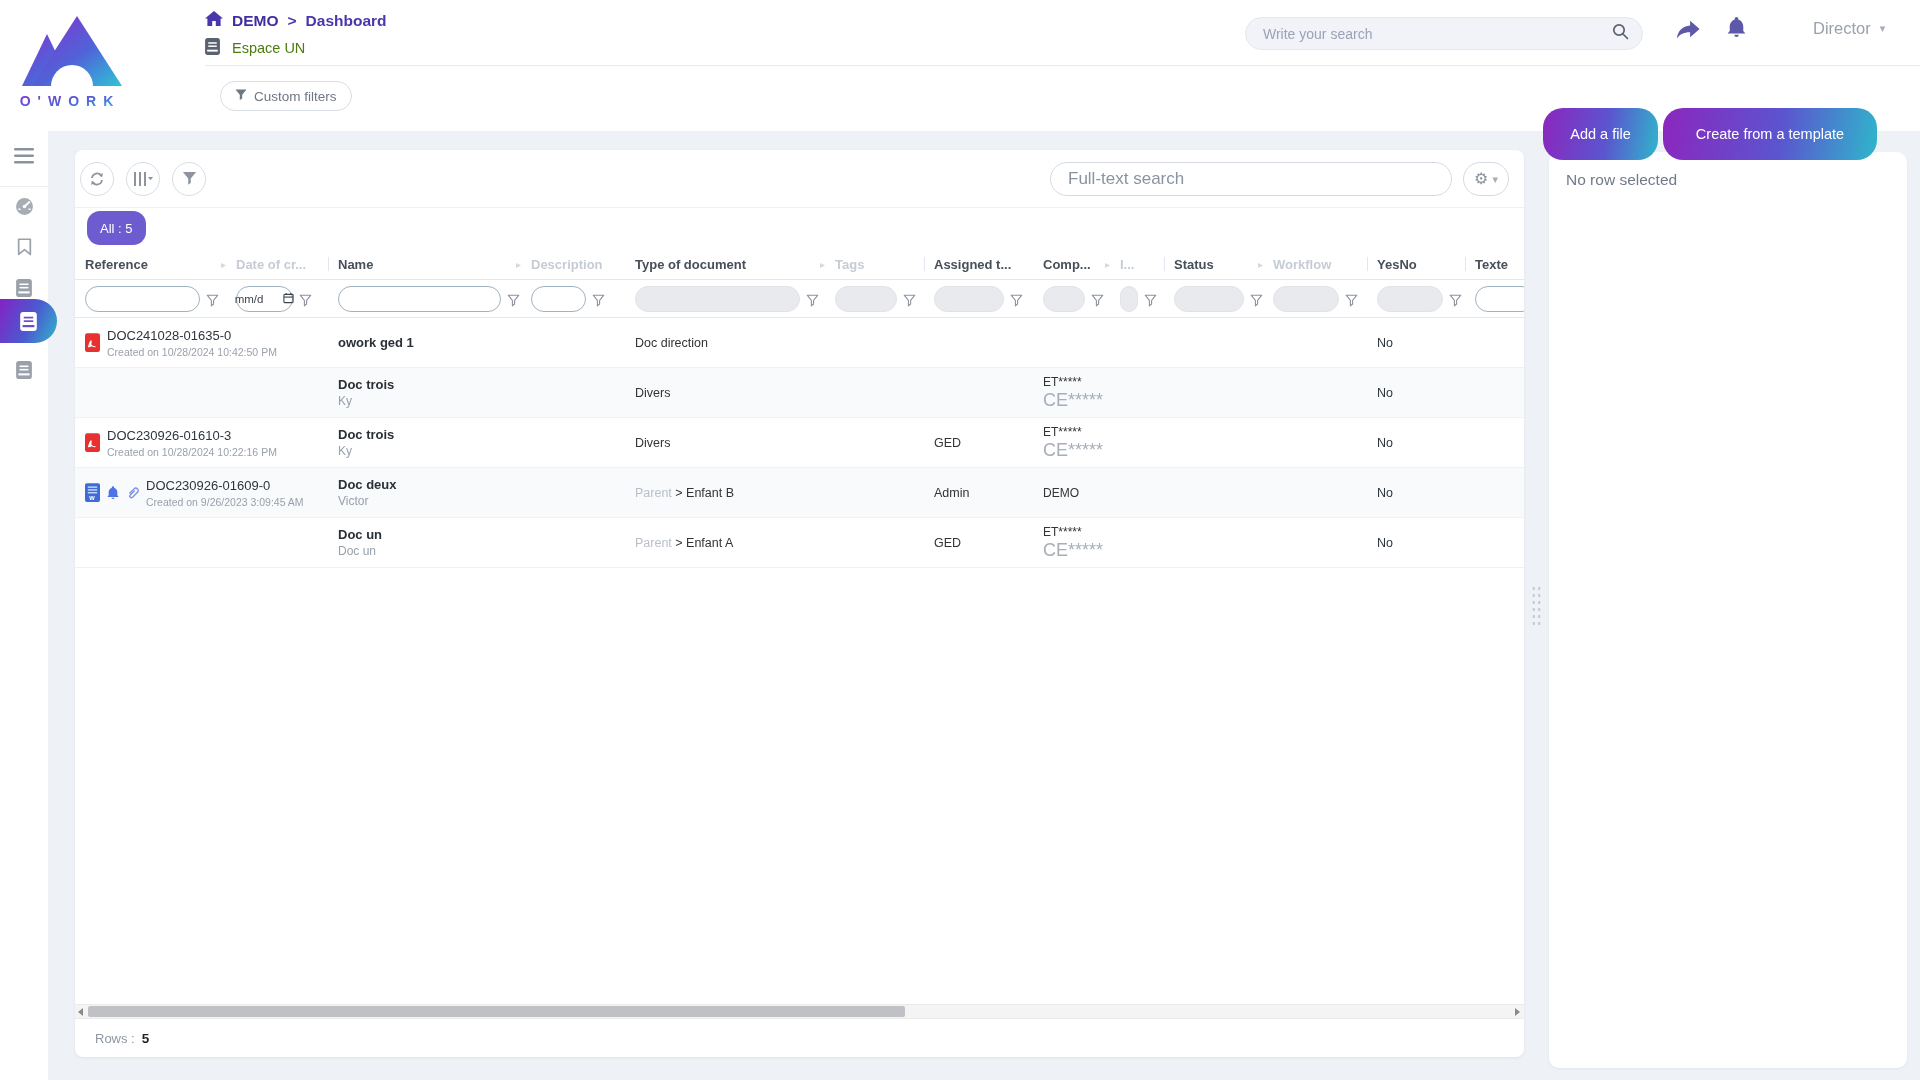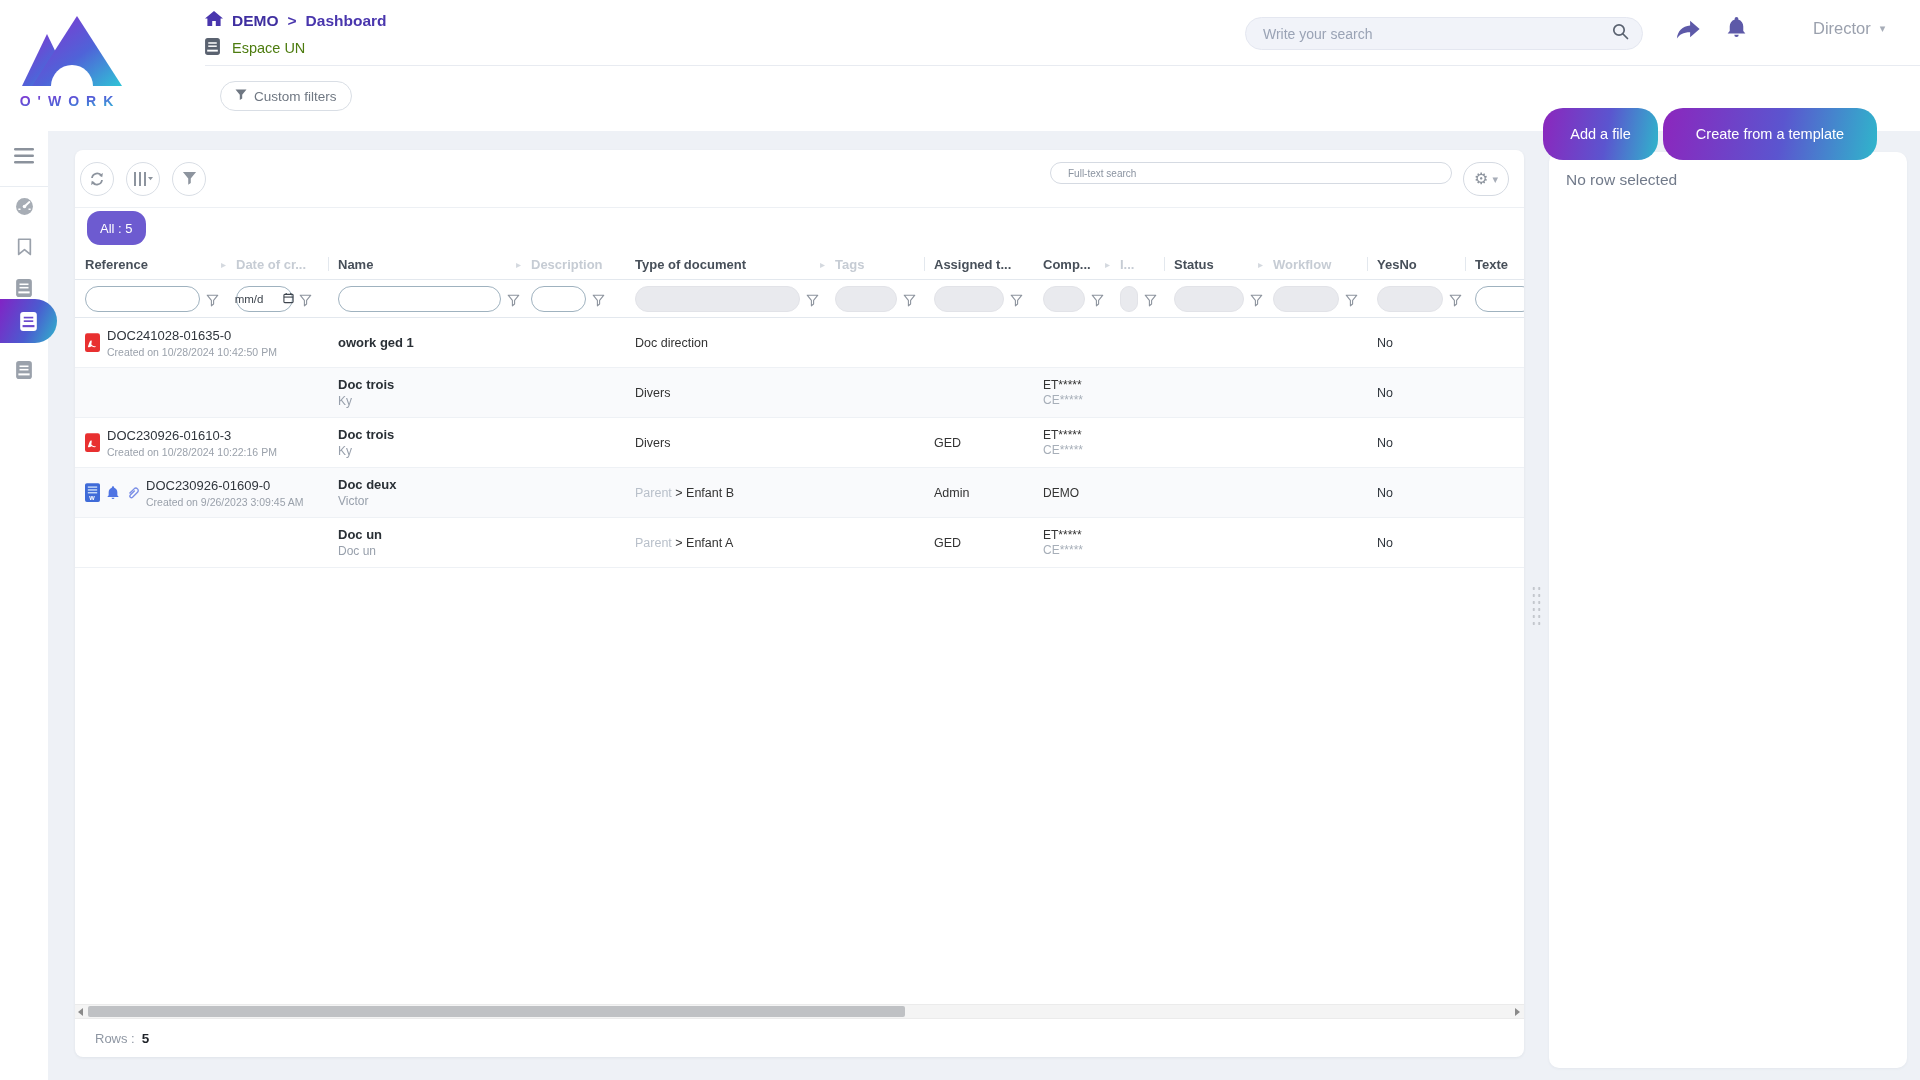--- a/index.html
+++ b/index.html
@@ -43,22 +43,22 @@
                  display:flex; align-items:center; justify-content:center; cursor:pointer; }
 
   
   .card { position:absolute; left:75px; top:150px; width:1449px; height:907px; background:#fff; border-radius:8px;
           box-shadow:0 1px 3px rgba(40,50,70,.07); display:flex; flex-direction:column; overflow:hidden; }
   .grid-toolbar { height:58px; flex:0 0 58px; display:flex; align-items:center; padding-left:5px;
                   border-bottom:1px solid #edf0f4; position:relative; }
   .circle-btn { width:34px; height:34px; border-radius:50%; border:1px solid #d9dee5; background:#fff; margin-left:12px;
                 display:flex; align-items:center; justify-content:center; color:#8d949e; cursor:pointer; }
   .circle-btn:first-child { margin-left:0; }
-  .fulltext { position:absolute; left:975px; top:12px; width:402px; height:22px; border:1px solid #d5dae2; background:#fff;
-              border-radius:17px; padding:0 17px; font-size:10px; color:#8b5cf6; outline:none;
+  .fulltext { position:absolute; left:975px; top:12px; width:402px; height:34px; border:1px solid #d5dae2; background:#fff;
+              border-radius:17px; padding:0 17px; font-size:17px; color:#8b5cf6; outline:none;
               font-family:"Liberation Sans", sans-serif; }
   .fulltext::placeholder { color:#8a93a0; }
   .gear-btn { position:absolute; left:1388px; top:12px; width:46px; height:34px; border:1px solid #d5dae2; background:#fff;
               border-radius:17px; display:flex; align-items:center; justify-content:center; gap:4px;
               color:#8d949e; cursor:pointer; }
   .gear-glyph { font-size:16px; line-height:1; }
 
   .badge-row { height:40px; flex:0 0 40px; display:flex; align-items:center; padding:0 12px; }
   .badge { background:#6d5bd0; color:#fff; font-size:13px; height:26px; border-radius:13px;
            display:flex; align-items:center; padding:17px 13px; cursor:pointer; }
@@ -83,21 +83,21 @@
   .cell { position:absolute; top:0; height:100%; display:flex; flex-direction:column; justify-content:center; white-space:nowrap; }
   .ref-wrap { flex-direction:row; align-items:center; gap:7px; }
   .ref-line { font-size:13px; color:#2f353c; }
   .created  { font-size:10.5px; color:#9aa1ab; margin-top:3px; }
   .name-main { font-size:13px; font-weight:700; color:#2a3036; }
   .name-sub  { font-size:12px; color:#98a0ac; margin-top:2px; }
   .cell-type { font-size:12.5px; color:#333; }
   .type-muted { color:#b9c0ca; }
   .cell-assigned { font-size:12.5px; color:#333; }
   .comp-main { font-size:12px; color:#333; }
-  .comp-sub  { font-size:12px; color:#a6aeb8; margin-top:1px; }
+  .comp-sub  { font-size:18px; color:#a6aeb8; margin-top:1px; }
   .cell-yesno { font-size:12.5px; color:#2f353c; }
 
   .spacer { flex:1 1 auto; }
   .hscroll { height:15px; flex:0 0 15px; background:#f4f4f4; border-top:1px solid #ebebeb; border-bottom:1px solid #ebebeb;
              position:relative; }
   .hthumb { position:absolute; left:13px; top:1px; height:11px; width:817px; background:#bfc1c4; border-radius:2px; cursor:grab; }
   .harrow { position:absolute; top:3px; width:0; height:0; border-style:solid; cursor:pointer; }
   .harrow.left  { left:3px;  border-width:4px 5px 4px 0; border-color:transparent #8a8a8a transparent transparent; }
   .harrow.right { right:4px; border-width:4px 0 4px 5px; border-color:transparent transparent transparent #8a8a8a; }
   .grid-footer { height:38px; flex:0 0 38px; display:flex; align-items:center; padding:0 20px; gap:7px; font-size:13px; }

